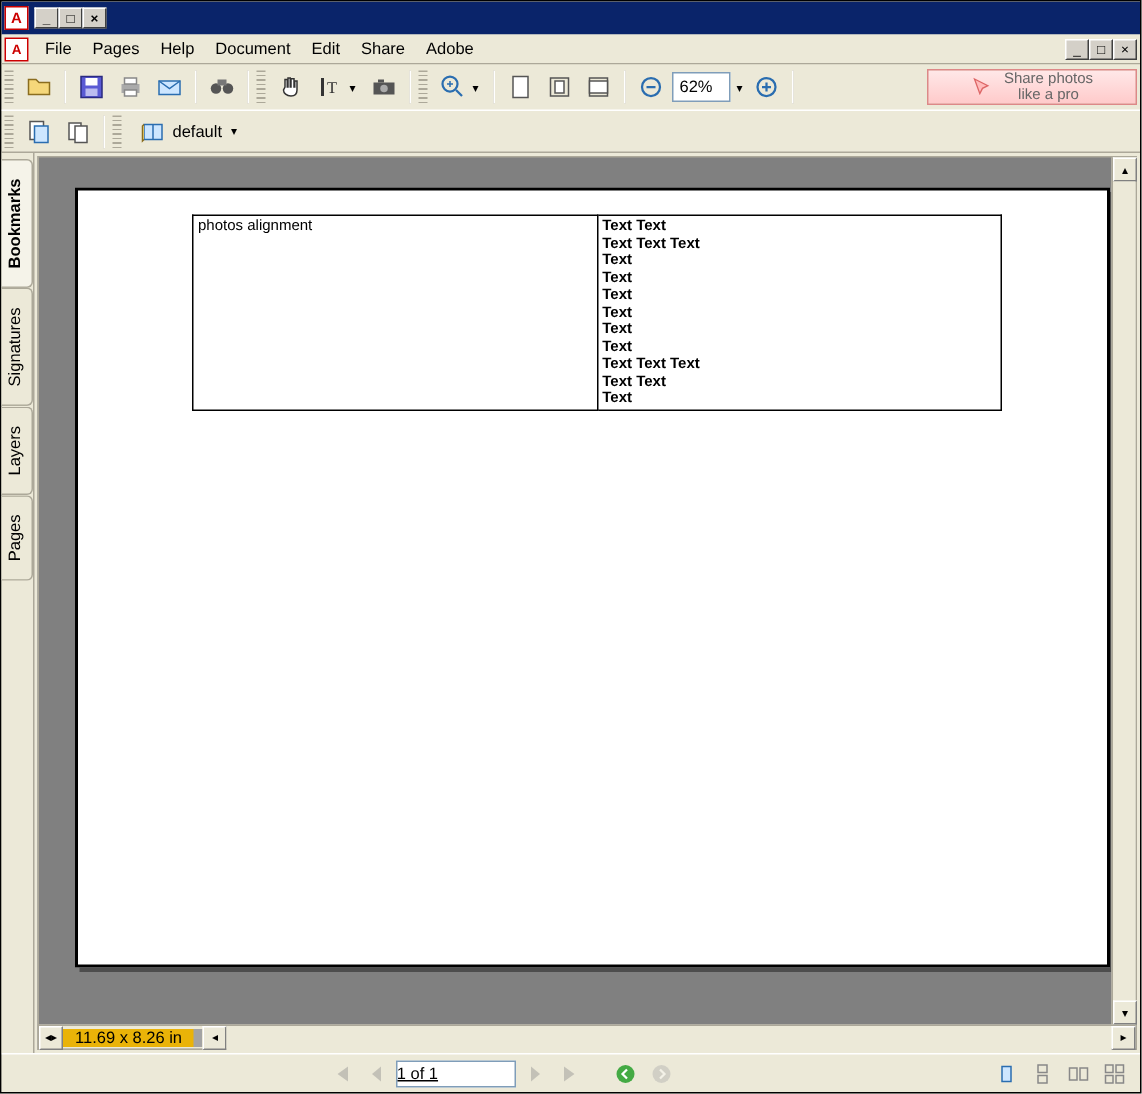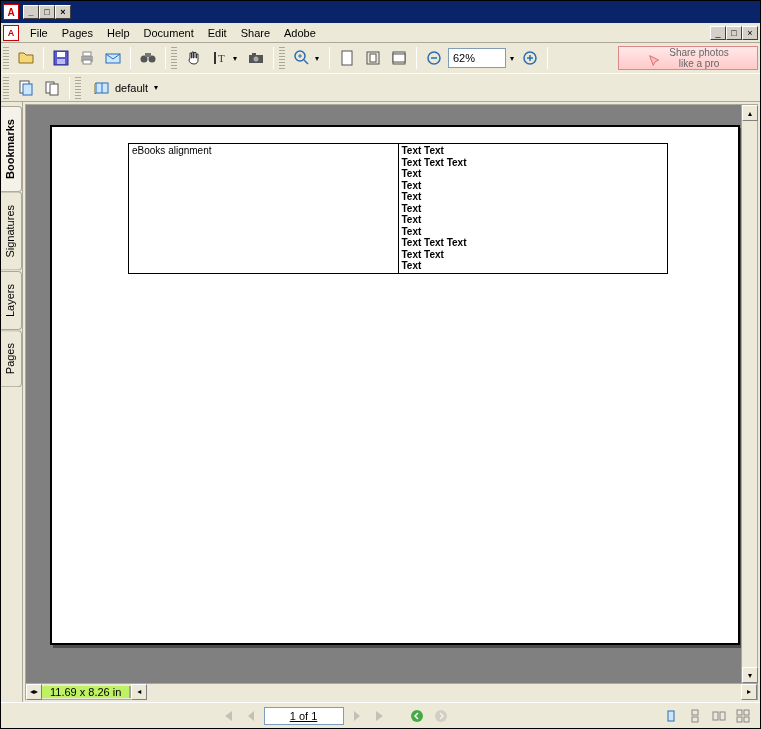--- a/index.html
+++ b/index.html
@@ -111,33 +111,33 @@
   cursor: pointer;
   border: 1px solid transparent;
   padding: 0 2px;
   gap: 2px;
 }
 .tb-btn svg { width: 18px; height: 18px; }
 .tb-dropdown {
   width: 8px; text-align: center; font-size: 8px; color: #000;
 }
 .zoom-input {
-  width: 58px; height: 20px;
+  width: 39px; height: 20px;
   border: 1px solid #7f9db9;
   background: #fff;
   font-size: 11px;
   padding: 0 4px;
 }
 .promo-btn {
   margin-left: auto;
   height: 24px;
   width: 140px;
   background: linear-gradient(to bottom, #ffe8e8, #ffcaca);
   border: 1px solid #d88;
-  display: flex; align-items: flex-end; justify-content: center;
+  display: flex; align-items: center; justify-content: center;
   gap: 6px;
   font-size: 10px;
   color: #666;
   text-align: center;
   line-height: 1.1;
   cursor: pointer;
 }
 .promo-btn svg { width: 16px; height: 16px; }
 .ebooks-btn {
   display: flex; align-items: center; gap: 4px;
@@ -204,22 +204,22 @@
   border-right-color: #808080;
   border-bottom-color: #808080;
   display: flex; align-items: center; justify-content: center;
   font-size: 8px;
   cursor: pointer;
 }
 .dims-label {
   font-size: 11px;
   color: #000;
   padding: 0 8px;
-  background: #bef264;
-  border-right: 2px solid #a3a3a3;
+  background: #eab308;
+  border-right: 6px solid #a3a3a3;
 }
 .scroll-track-h { flex: 1; background: #ece9d8; height: 16px; }
 .doc-scroll-v {
   position: absolute;
   right: 0; top: 0; bottom: 16px;
   width: 16px;
   background: #ece9d8;
   display: flex; flex-direction: column;
   border-left: 1px solid #aca899;
 }
@@ -275,21 +275,20 @@
   width: 22px; height: 20px;
   display: flex; align-items: center; justify-content: center;
   cursor: pointer;
   border: 1px solid transparent;
 }
 .nav-btn.disabled { opacity: 0.4; cursor: default; }
 .nav-btn svg { width: 14px; height: 14px; }
 .page-input {
   width: 80px; height: 18px;
   border: 1px solid #7f9db9;
-  text-align: center;
   font-size: 11px;
   background: #fff;
   text-decoration: underline;
 }
 .nav-right {
   display: flex; align-items: center; gap: 2px;
 }
 </style>
 </head>
 <body>
@@ -467,21 +466,21 @@
     <div class="side-tab">Layers</div>
     <div class="side-tab">Pages</div>
   </div>
 
   <div class="doc-pane">
     <div class="doc-viewport">
       <div class="page">
         <table class="page-table">
           <tbody>
               <tr>
-            <td>eBooks alignment</td>
+            <td>photos alignment</td>
             <td class="cell-lines" id="right-cell">
                   <div>Text Text</div>
                   <div>Text Text Text</div>
                   <div>Text</div>
                   <div>Text</div>
                   <div>Text</div>
                   <div>Text</div>
                   <div>Text</div>
                   <div>Text</div>
                   <div>Text Text Text</div>

